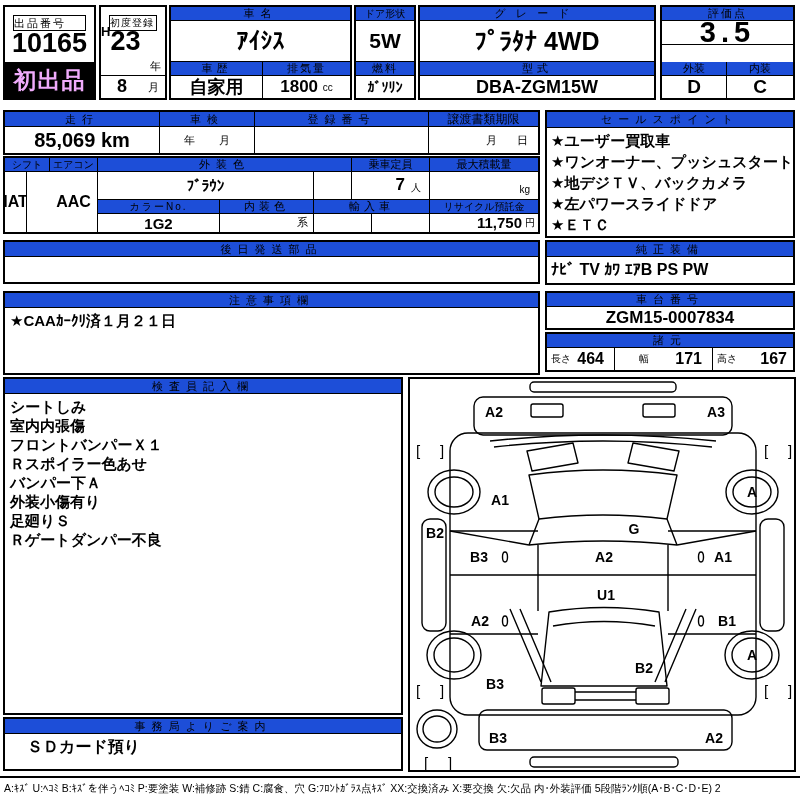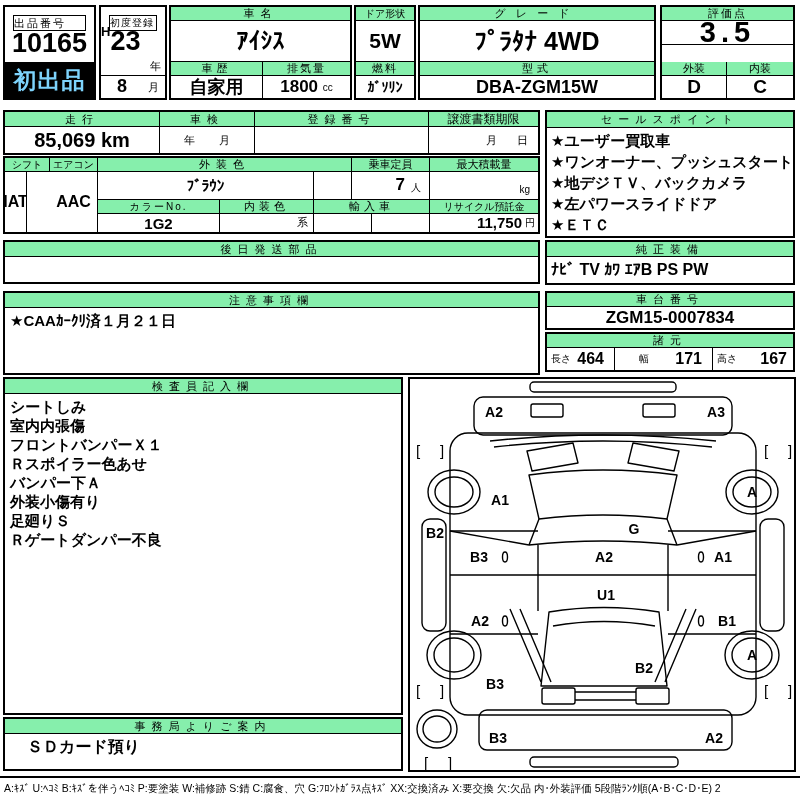--- a/index.html
+++ b/index.html
@@ -1,25 +1,25 @@
 <!DOCTYPE html>
 <html><head>
 <meta charset="utf-8">
 <style>
   html,body{margin:0;padding:0;background:#fff;}
   body{width:800px;height:800px;position:relative;font-family:"Liberation Sans","DejaVu Sans",sans-serif;color:#000;overflow:hidden;}
   .box{position:absolute;border:2px solid #000;box-sizing:border-box;background:#fff;}
   .cell{position:absolute;box-sizing:border-box;overflow:hidden;white-space:nowrap;}
-  .hdr{background:#86efac;border-bottom:1px solid #000;display:flex;align-items:center;justify-content:center;font-size:11px;}
+  .hdr{background:#1d4ed8;border-bottom:1px solid #000;display:flex;align-items:center;justify-content:center;font-size:11px;}
   .whdr{margin:8px;border:1px solid #000;text-align:left;font-size:11px;line-height:14px;background:#fff;}
   .val{font-weight:bold;display:flex;align-items:center;justify-content:center;}
   .br{border-right:1px solid #000;}
   .bb{border-bottom:1px solid #000;}
   .ls2{letter-spacing:2px;} .ls4{letter-spacing:4px;} .ls6{letter-spacing:6px;}
-  .blackband{background:#000;color:#7dd3fc;font-weight:bold;display:flex;align-items:center;justify-content:center;}
+  .blackband{background:#000;color:#f0abfc;font-weight:bold;display:flex;align-items:center;justify-content:center;}
   .list{font-weight:bold;font-size:15px;line-height:21px;padding:2px 4px;}
   .list2{font-weight:bold;font-size:15px;line-height:19px;padding:3px 5px;}
   .small{font-size:10px;font-weight:normal;}
   svg text{font-family:"Liberation Sans","DejaVu Sans",sans-serif;font-weight:bold;font-size:14px;fill:#000;}
   svg text.brk{font-weight:normal;font-size:15px;}
 </style>
 </head>
 <body>
 
 <div class="box" style="left:3px;top:5px;width:93px;height:95px">

